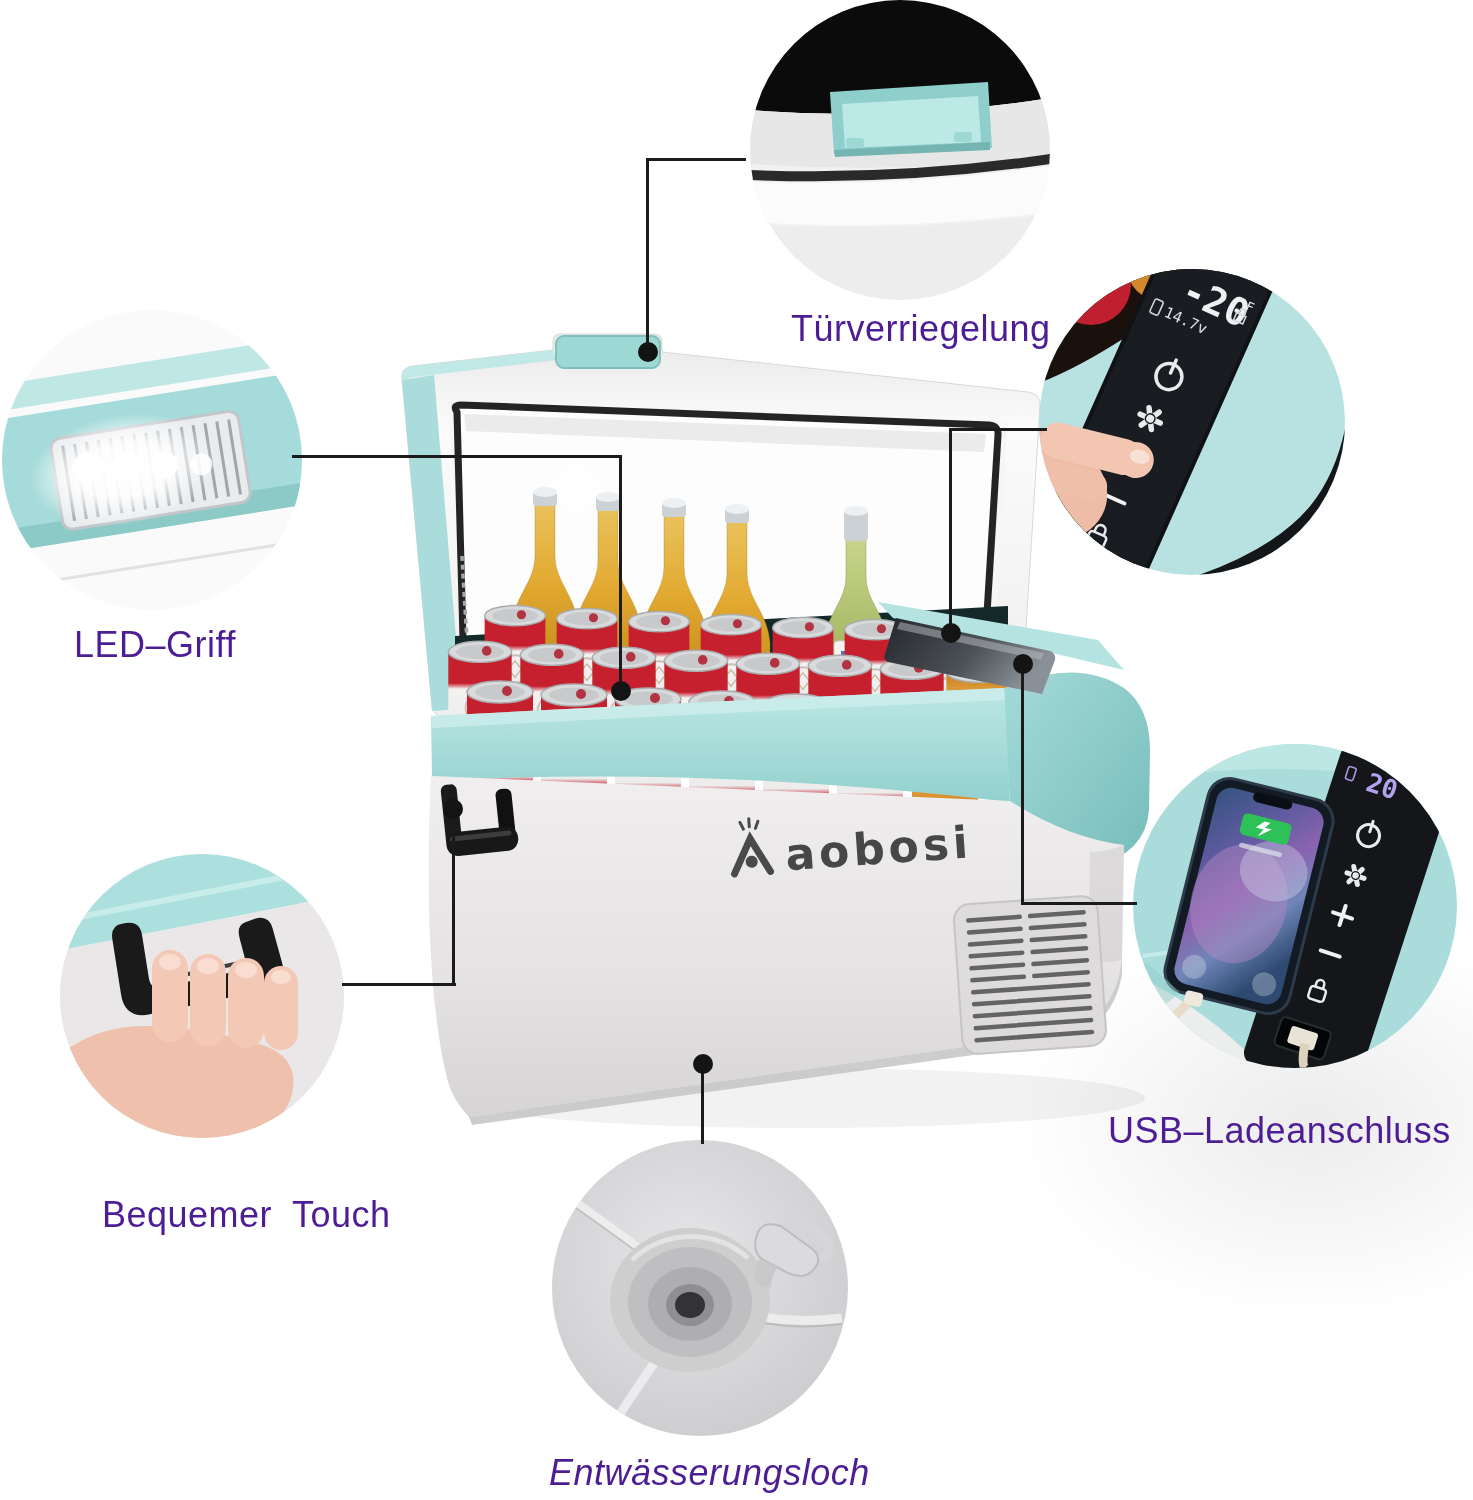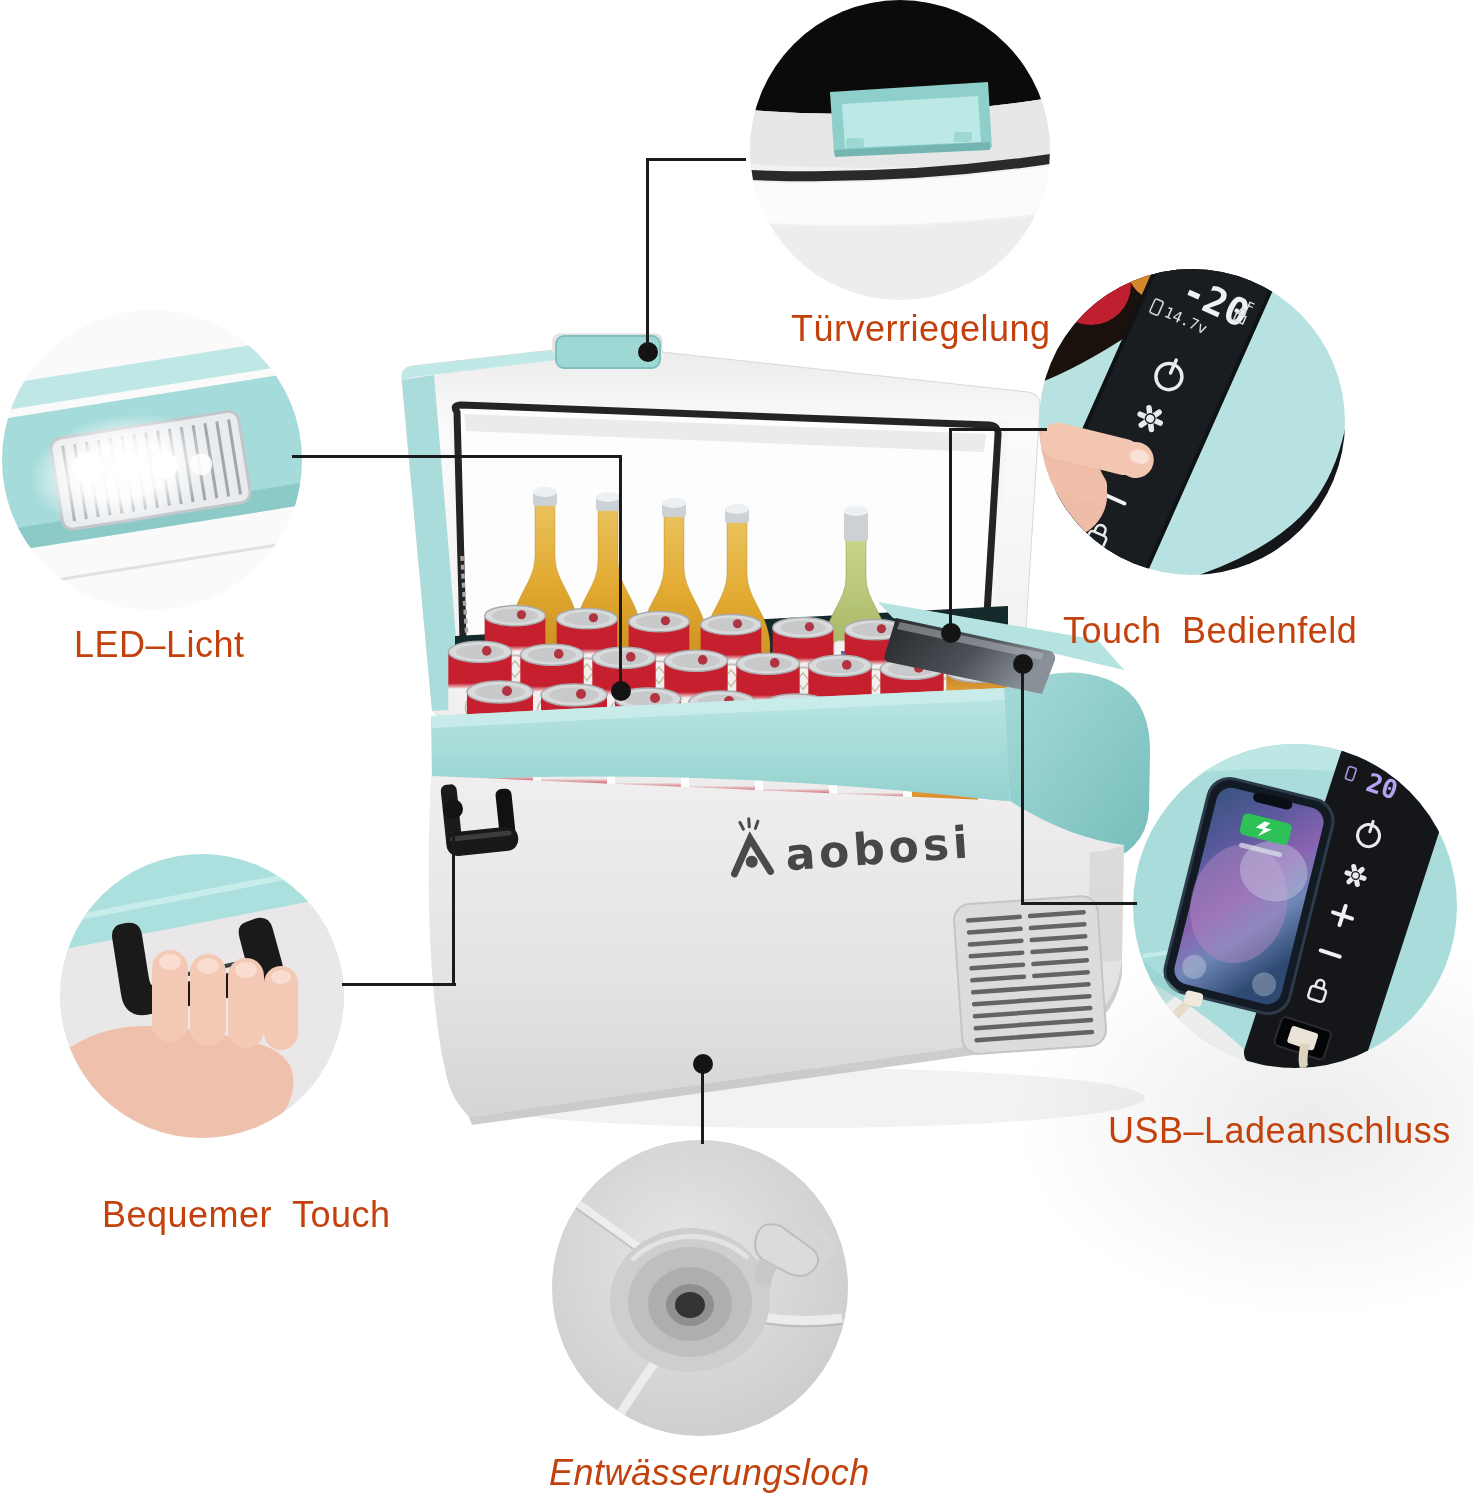--- a/index.html
+++ b/index.html
@@ -1,18 +1,18 @@
 <!DOCTYPE html>
 <html><head>
 <meta charset="utf-8">
 <style>
   html,body{margin:0;padding:0;background:#ffffff;}
   #stage{position:relative;width:1473px;height:1500px;background:#ffffff;overflow:hidden;
          font-family:"Liberation Sans","DejaVu Sans",sans-serif;}
-  .label{position:absolute;font-size:36px;color:#c2410c;letter-spacing:.5px;white-space:nowrap;}
+  .label{position:absolute;font-size:36px;color:#4c1d95;letter-spacing:.5px;white-space:nowrap;}
   .ws{word-spacing:10px;}
   .cline{position:absolute;background:#1b1b1b;}
   .cdot{position:absolute;width:20px;height:20px;border-radius:50%;background:#141414;}
   .callout{position:absolute;border-radius:50%;overflow:hidden;}
   .callout svg{display:block;}
   #bg-shade{position:absolute;left:1010px;top:960px;width:463px;height:360px;
     background:radial-gradient(ellipse at 65% 45%, rgba(160,160,160,0.20), rgba(160,160,160,0) 70%);}
   svg{overflow:visible;}
 </style>
 </head>
@@ -475,19 +475,18 @@
   <div class="cdot" style="left:1013px;top:654px;"></div>
 
   <div class="cline" style="left:342px;top:983px;width:114px;height:3px;"></div>
   <div class="cline" style="left:452px;top:810px;width:3px;height:176px;"></div>
   <div class="cdot" style="left:443px;top:799px;"></div>
 
   <div class="cline" style="left:701px;top:1064px;width:3px;height:80px;"></div>
   <div class="cdot" style="left:693px;top:1054px;"></div>
 
   <div class="label" style="left:791px;top:308px;">Türverriegelung</div>
-  <div class="label" style="left:74px;top:624px;">LED–Licht</div>
-  <div class="label ws" style="left:1063px;top:610px;">Touch Bedienfeld</div>
+  <div class="label" style="left:74px;top:624px;">LED–Griff</div>
   <div class="label ws" style="left:102px;top:1194px;">Bequemer Touch</div>
   <div class="label" style="left:1108px;top:1110px;text-align:right;">USB–Ladeanschluss</div>
   <div class="label" style="left:549px;top:1452px;font-style:italic;">Entwässerungsloch</div>
 
 </div>
 
 </body></html>

